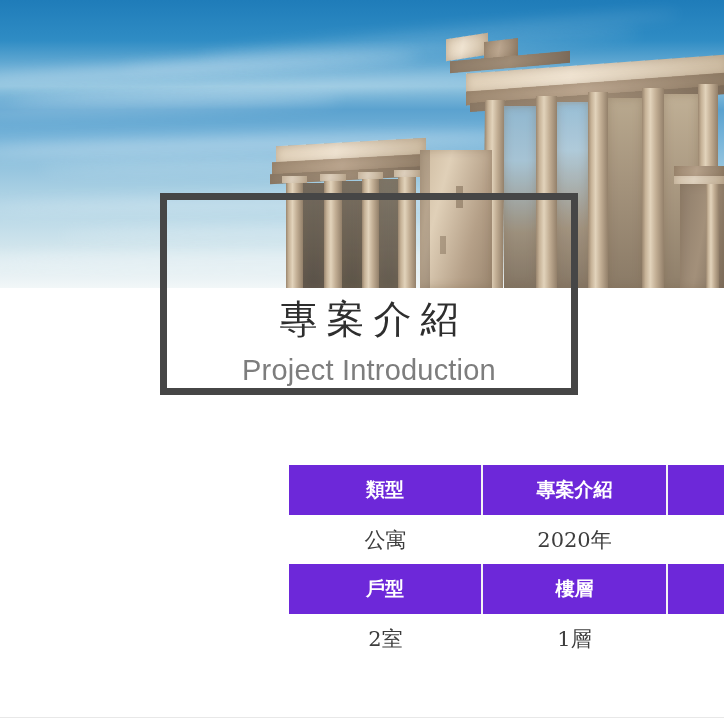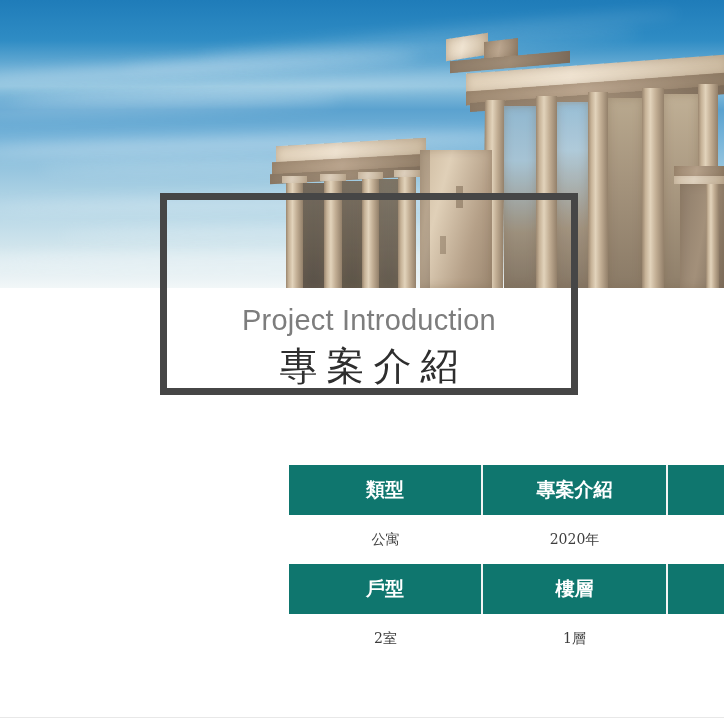--- a/index.html
+++ b/index.html
@@ -142,35 +142,35 @@
   .info-table {
     position: absolute;
     left: 289px;
     width: 520px;   
     border-collapse: collapse;
     table-layout: fixed;
   }
   #table-1 { top: 465px; }
   #table-2 { top: 564px; }
   .info-table th {
-    background: #0f766e;
+    background: #6d28d9;
     color: #ffffff;
     font-family: "DejaVu Serif", "Liberation Serif", serif;
     font-size: 19px;
     font-weight: bold;
     height: 50px;
     text-align: center;
     border-right: 2px solid #f4f4f4;
     padding: 0;
   }
   .info-table td {
     background: #ffffff;
     color: #3d3d3d;
     font-family: "DejaVu Serif", "Liberation Serif", serif;
-    font-size: 14px;
+    font-size: 21px;
     height: 49px;
     text-align: center;
     padding: 0;
   }
   .info-table col.c-a { width: 193px; }
   .info-table col.c-b { width: 185px; }
   .info-table col.c-c { width: 142px; }
 
   
   #bottom-rule {
@@ -246,22 +246,22 @@
 
     <div class="stone" style="left:33px;  top:183px; width:21px; height:105px; background:linear-gradient(to bottom,#6f6253 0%,#5d5244 60%,#4d443a 100%); opacity:.92;"></div>
     <div class="stone" style="left:72px;  top:181px; width:20px; height:107px; background:linear-gradient(to bottom,#756857 0%,#615546 60%,#504739 100%); opacity:.92;"></div>
     <div class="stone" style="left:109px; top:179px; width:19px; height:109px; background:linear-gradient(to bottom,#7a6d5b 0%,#665a4b 60%,#554b3d 100%); opacity:.9;"></div>
   </div>
 </div>
 
 <div id="title-frame"></div>
 
 <div id="title-block">
+  <div id="title-cn">專案介紹</div>
   <div id="title-en">Project Introduction</div>
-  <div id="title-cn">專案介紹</div>
 </div>
 
 <div id="description">
   <div class="line">Patisia區，地理</div>
   <div class="line">史古跡、旅遊景</div>
   <div class="line">房產增值空間大。</div>
   <div class="line">修，2間臥室，1</div>
   <div class="line">去像個小院子）</div>
   <div class="line">窗，開放式廚房。</div>
 </div>

